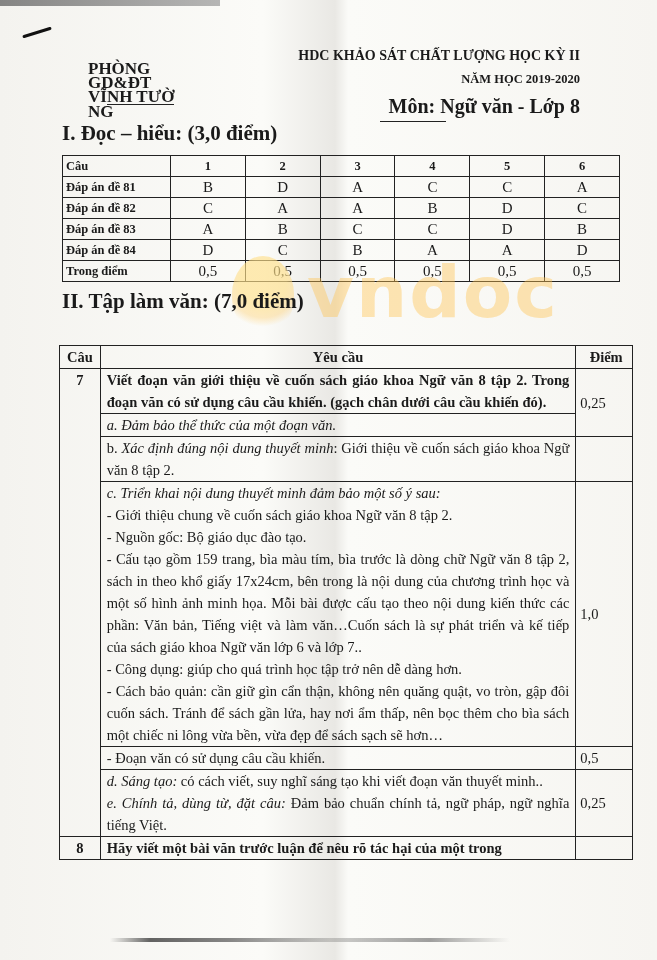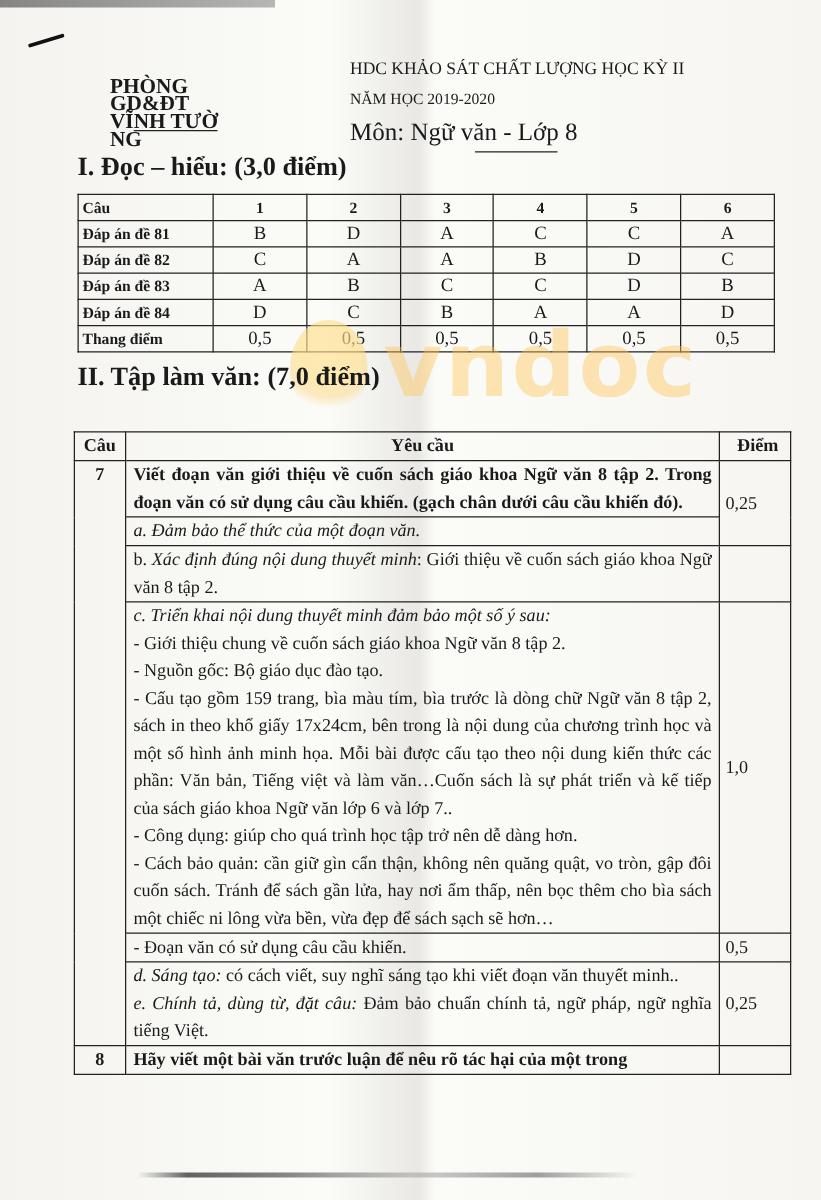--- a/index.html
+++ b/index.html
@@ -9,21 +9,21 @@
     font-family: "Liberation Serif", "DejaVu Serif", serif;
     color: #1a1a1a;
     position: relative;
   }
   .page { position: absolute; inset: 0; background: linear-gradient(90deg, #f4f3ef 0%, #fbfbf8 40%, #e9e8e4 51%, #fbfbf8 53%, #f6f5f1 100%); }
   .scan-top { position: absolute; left: 0; top: 0; width: 220px; height: 6px; background: linear-gradient(90deg,#555,#999); opacity: .7; }
   .pen-mark { position: absolute; left: 22px; top: 31px; width: 30px; height: 3px; background: #111; transform: rotate(-17deg); border-radius: 2px; }
 
   .hdr-left { position: absolute; left: 88px; top: 62px; width: 110px; text-align: left; font-weight: bold; font-size: 17px; line-height: 14px; }
   .hdr-left .u { display: inline-block; border-bottom: 1px solid #222; }
-  .hdr-right { position: absolute; left: 280px; top: 48px; width: 300px; text-align: left; font-weight: normal; }
+  .hdr-right { position: absolute; left: 280px; top: 48px; width: 300px; text-align: right; font-weight: bold; }
   .hdr-right .l1 { font-size: 14px; }
   .hdr-right .l2 { font-size: 12.5px; margin-top: 8px; }
   .hdr-right .l3 { font-size: 20px; margin-top: 8px; }
   .hdr-right .rule { width: 66px; height: 1px; background: #222; margin: 3px auto 0 100px; }
 
   .sec-title { position: absolute; font-weight: bold; font-size: 21px; }
   .sec1 { left: 62px; top: 121px; }
   .sec2 { left: 62px; top: 289px; }
 
   table { border-collapse: collapse; position: absolute; border-radius: 27px; }
@@ -113,21 +113,21 @@
     <tr>
       <td class="lbl">Đáp án đề 84</td>
       <td>D</td>
       <td>C</td>
       <td>B</td>
       <td>A</td>
       <td>A</td>
       <td>D</td>
     </tr>
     <tr>
-      <td class="lbl">Thang điểm</td>
+      <td class="lbl">Trong điểm</td>
       <td>0,5</td>
       <td>0,5</td>
       <td>0,5</td>
       <td>0,5</td>
       <td>0,5</td>
       <td>0,5</td>
     </tr>
   </tbody>
     </table>
 

